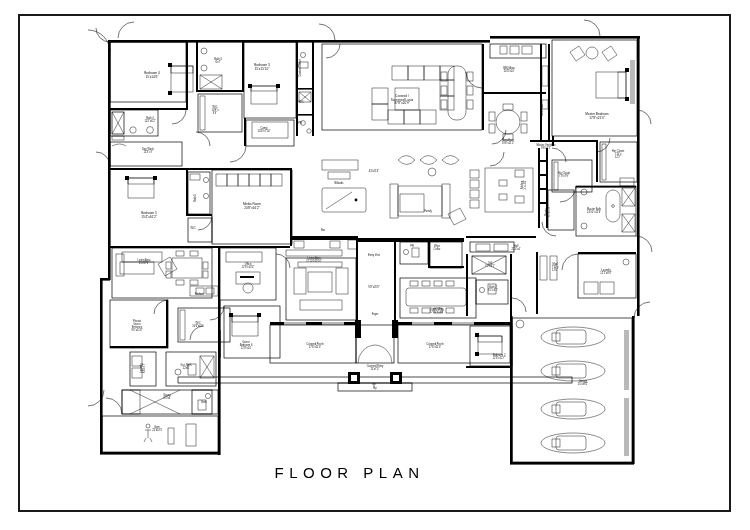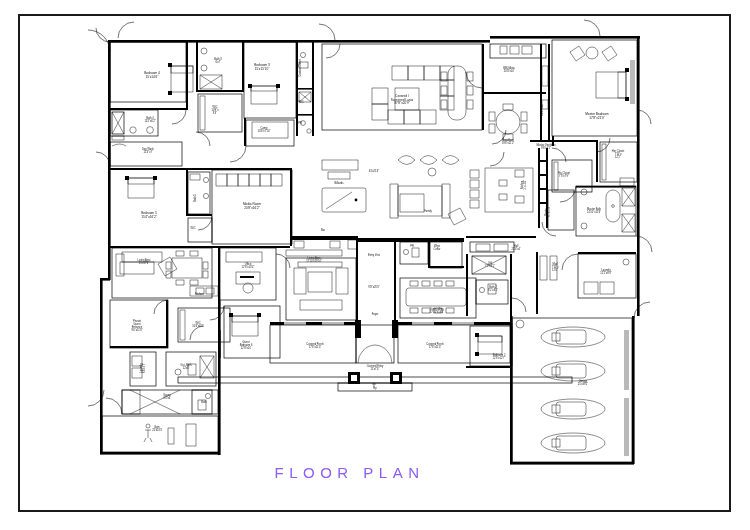--- a/index.html
+++ b/index.html
@@ -47,21 +47,21 @@
   
   #plan-title {
     position: absolute;
     left: 0;
     top: 464px;
     width: 699px;
     text-align: center;
     font-family: "Liberation Sans", sans-serif;
     font-size: 15px;
     letter-spacing: 5.5px;
-    color: #8b5cf6;
+    color: #000000;
     font-weight: 400;
   }
   
   #labels {
     position: absolute;
     left: 0; top: 0;
     width: 750px; height: 530px;
     pointer-events: none;
   }
   .room-label {

